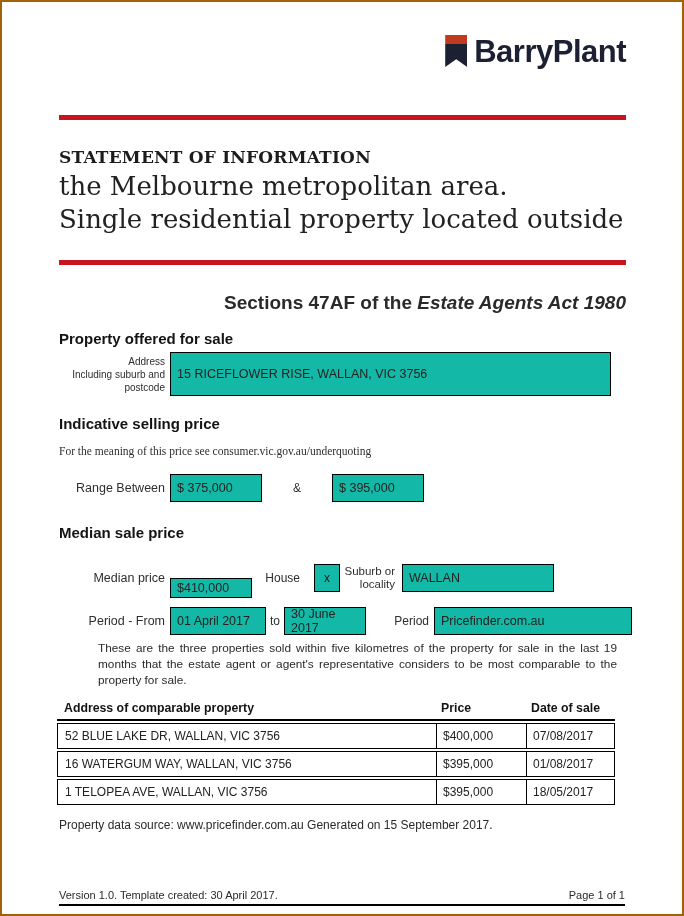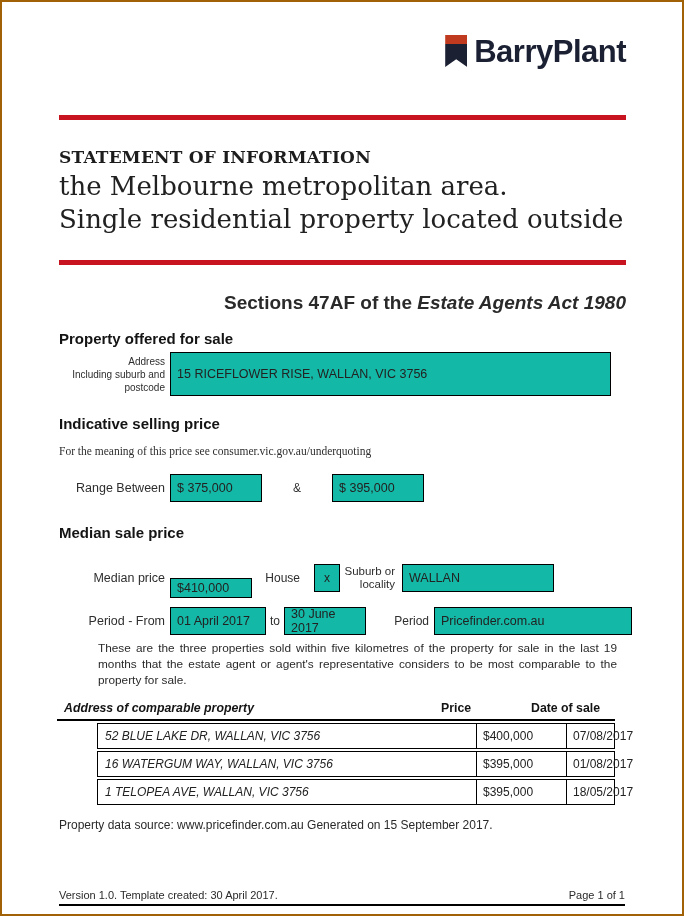--- a/index.html
+++ b/index.html
@@ -82,22 +82,22 @@
   .source-label { width:68px; flex:none; text-align:right; padding-right:5px; box-sizing:border-box; font-size:12px; color:#2e2e2e; }
   .source-box { width:198px; height:28px; flex:none; }
 
   .comp-desc {
     margin-top:5px; margin-left:39px; width:519px;
     font-size:11.8px; line-height:16px; color:#2a2a2a; text-align:justify;
   }
 
   .comp-table { margin-top:13px; margin-left:-2px; width:558px; }
   .tbl-header { display:flex; border-bottom:2px solid #000; padding-bottom:4px; font-size:12.3px; font-weight:700; color:#141414; }
-  .tbl-row { display:flex; border:1px solid #000; margin-top:2px; height:24px; font-size:12px; color:#222;margin-left:40px; }
-  .col-address { width:378px; flex:none; box-sizing:border-box; padding-left:7px;font-style:italic; }
+  .tbl-row { display:flex; border:1px solid #000; margin-top:2px; height:24px; font-size:12px; color:#222; }
+  .col-address { width:378px; flex:none; box-sizing:border-box; padding-left:7px; }
   .col-price   { width:90px;  flex:none; box-sizing:border-box; padding-left:6px; }
   .col-date    { width:90px;  flex:none; box-sizing:border-box; padding-left:6px; }
   .tbl-row .cell { display:flex; align-items:center; height:100%; }
   .tbl-row .col-price, .tbl-row .col-date { border-left:1px solid #000; }
 
   .data-source-note { margin-top:13px; font-size:12px; color:#2a2a2a; }
 
   .footer {
     position:absolute; left:57px; right:57px; bottom:8px;
     display:flex; justify-content:space-between;

